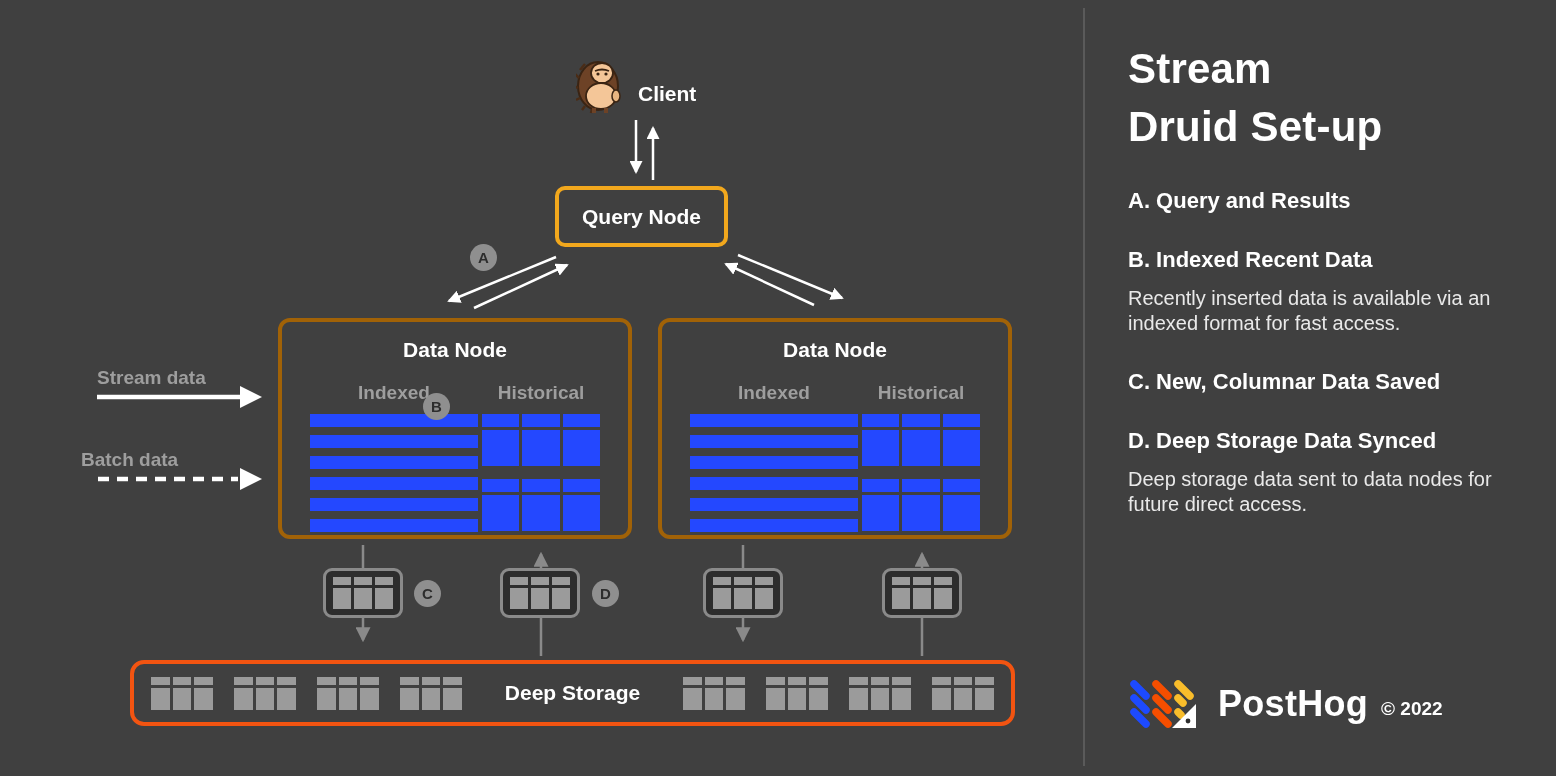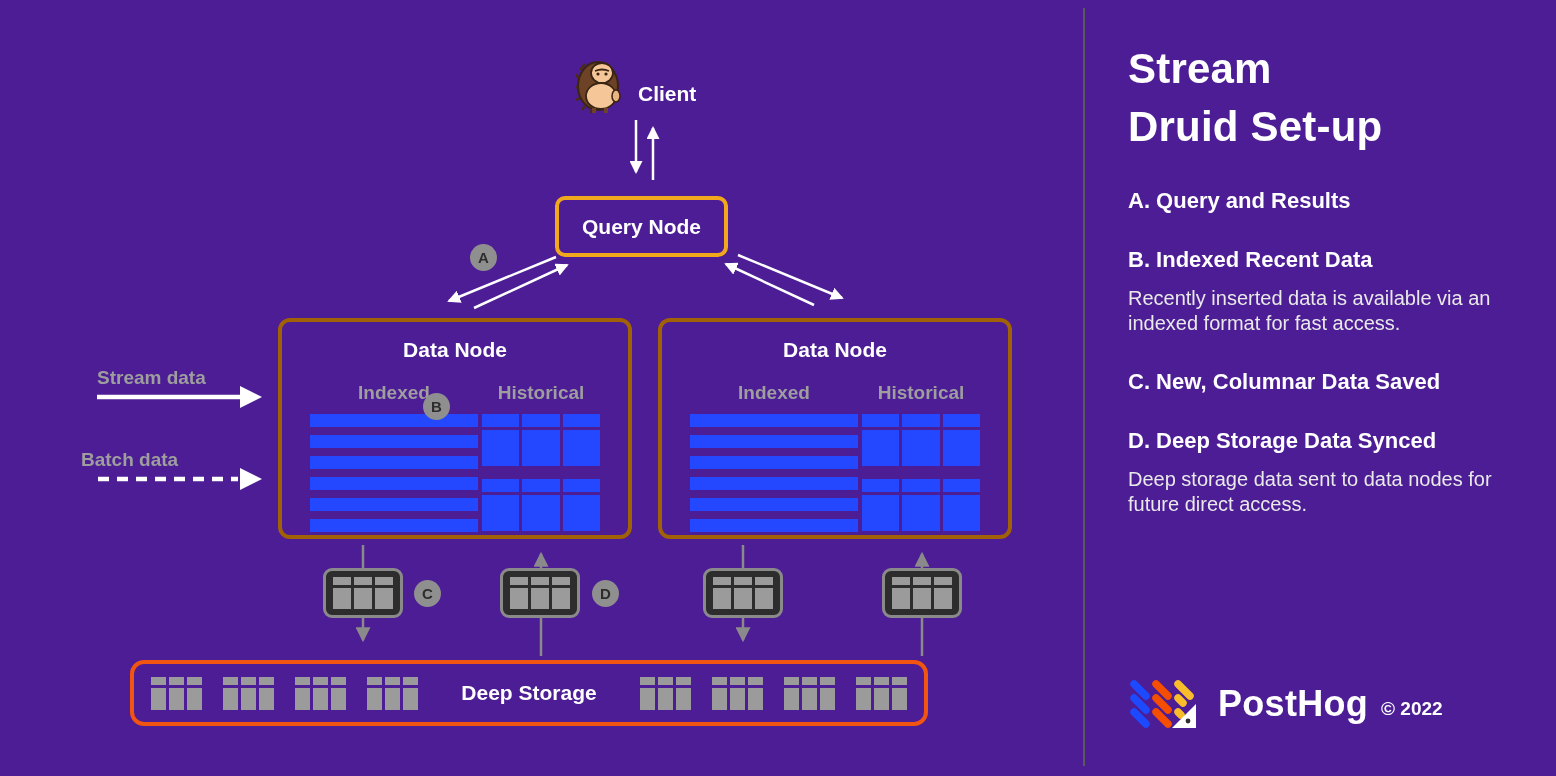--- a/index.html
+++ b/index.html
@@ -1,31 +1,31 @@
 <!DOCTYPE html>
 <html><head>
 <meta charset="utf-8">
 <style>
   * { margin:0; padding:0; box-sizing:border-box; }
   html,body { background:#1f1f1f; }
   body { font-family:"Liberation Sans", sans-serif; }
   #stage {
     position:relative; width:1556px; height:776px;
-    background:#4c1d95; overflow:hidden; color:#fff;
+    background:#404040; overflow:hidden; color:#fff;
   }
   .abs { position:absolute; }
 
   
   #arrow-layer { position:absolute; left:0; top:0; width:1083px; height:776px; }
 
   .client-group { left:576px; top:56px; display:flex; align-items:center; gap:14px; }
   .client-label { font-size:21px; font-weight:bold; color:#fff; padding-top:18px; }
 
   .query-node {
-    left:555px; top:196px; width:173px; height:61px;
+    left:555px; top:186px; width:173px; height:61px;
     border:4px solid #F2A81D; border-radius:10px;
     display:flex; align-items:center; justify-content:center;
     font-size:21px; font-weight:bold; color:#fff;
   }
 
   .badge {
     width:27px; height:27px; border-radius:50%;
     background:#8F8F8F; color:#2D2D2D;
     display:flex; align-items:center; justify-content:center;
     font-size:15px; font-weight:bold;
@@ -67,21 +67,21 @@
 
   .port-icon {
     width:80px; height:50px;
     border:3px solid #8A8A8A; border-radius:9px;
     background:#2D2D2D;
     display:flex; align-items:center; justify-content:center;
   }
   .port-icon .mini-table { width:60px; height:32px; grid-template-rows:8px 21px; }
 
   .deep-storage {
-    left:130px; top:660px; width:798px; height:66px;
+    left:130px; top:660px; width:885px; height:66px;
     border:4px solid #F25411; border-radius:14px;
     display:flex; align-items:center; padding:0 17px; gap:21px;text-align:right;
   }
   .deep-storage-label {
     font-size:21px; font-weight:bold; color:#fff;
     margin:0 22px; white-space:nowrap;
   }
 
   
   .divider { left:1083px; top:8px; width:2px; height:758px; background:#5A5A5A; }

